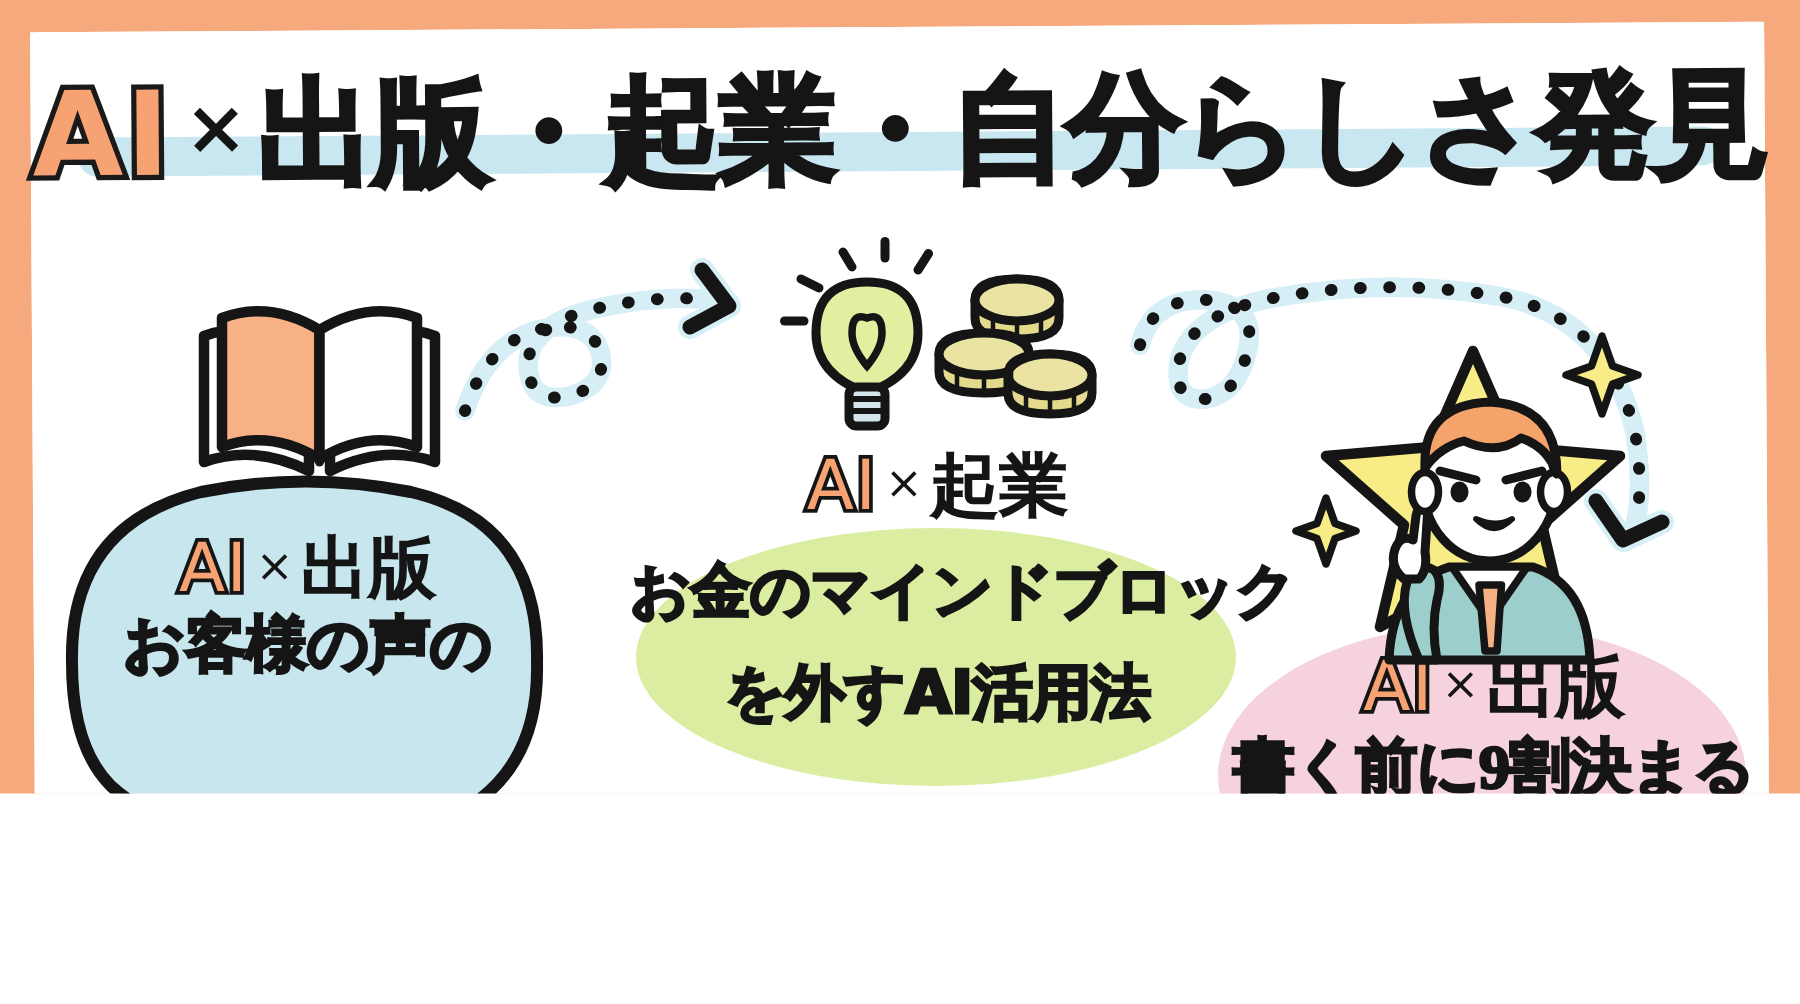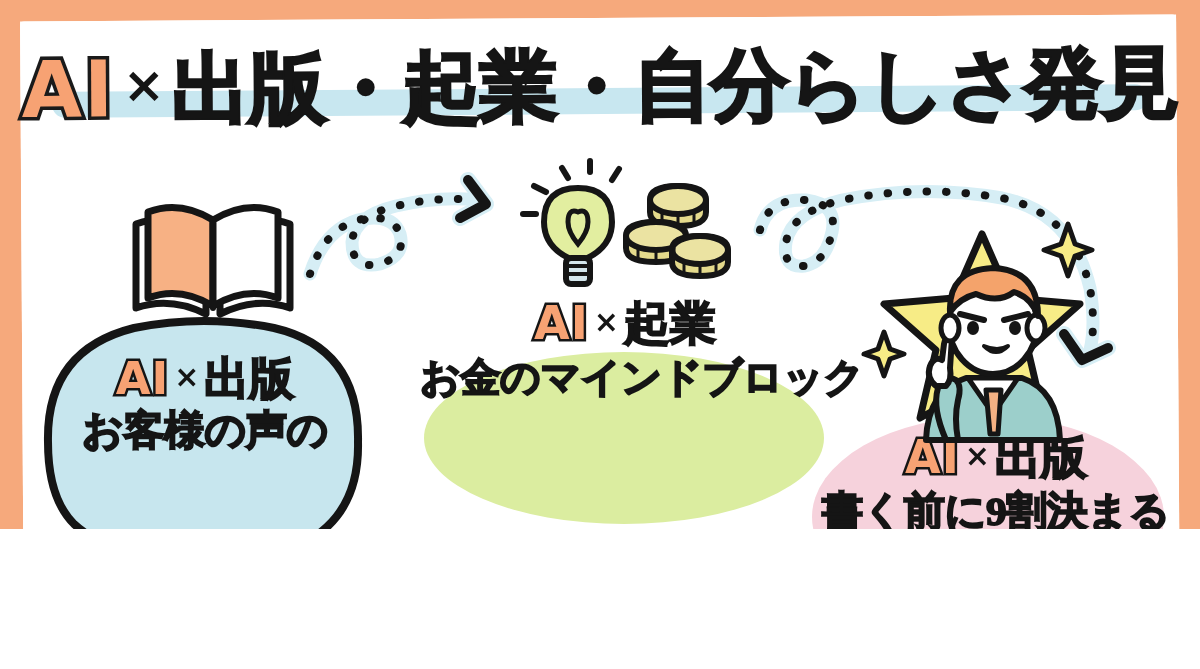--- a/index.html
+++ b/index.html
@@ -106,21 +106,21 @@
 
   .bubble-text {
     position: absolute;
     z-index: 22;
     text-align: center;
     white-space: nowrap;
     line-height: 1.0;
   }
   .bt-head {
     font-size: 44px;
-    font-weight: 700;
+    font-weight: 400;
     letter-spacing: 0px;
   }
   .bt-head .o { color:#F7A273; -webkit-text-stroke: 5px #151515; paint-order: stroke fill; letter-spacing:1px;}
   .bt-head .b { color:#151515; -webkit-text-stroke: 2px #151515; paint-order: stroke fill;}
   .bt-head .xx { color:#151515; font-size:30px; vertical-align: 7px; padding:0 5px;}
   .bt-body {
     font-size: 40px;
     font-weight: 700;
     color: #151515;
     -webkit-text-stroke: 2px #151515;
@@ -129,21 +129,21 @@
   }
 
   #txt-blue { left: 52px; top: 356px; width: 306px; }
   #txt-blue .bt-head { font-size: 45px; }
   #txt-blue .bt-body { font-size: 41px; }
   #txt-blue .ln { display:block; margin-top: 12px; font-family: Liberation Mono, monospace; }
 
   #txt-green { left: 420px; top: 300px; width: 410px; }
   #txt-green .bt-head { font-size: 46px; }
   #txt-green .bt-body { font-size: 40px; }
-  #txt-green .ln { display:block; margin-top: 11px; }
+  #txt-green .ln { display:block; margin-top: 28px; }
 
   #txt-pink { left: 806px; top: 434px; width: 380px; }
   #txt-pink .bt-head { font-size: 46px; }
   #txt-pink .bt-body { font-size: 41px; font-family: Liberation Serif, serif; }
   #txt-pink .ln { display:block; margin-top: 11px; }
 
   svg { display: block; overflow: visible; }
 </style>
 </head>
 <body>
@@ -295,20 +295,21 @@
     </div>
     <div class="bt-body ln">お客様の声の</div>
   </div>
 
   <div id="blob-green"></div>
   <div class="bubble-text" id="txt-green">
     <div class="bt-head">
       <span class="o">AI</span><span class="xx">×</span><span class="b">起業</span>
     </div>
     <div class="bt-body ln">お金のマインドブロック</div>
+    <div class="bt-body ln">を外すAI活用法</div>
   </div>
 
   <div id="blob-pink"></div>
   <div class="bubble-text" id="txt-pink">
     <div class="bt-head">
       <span class="o">AI</span><span class="xx">×</span><span class="b">出版</span>
     </div>
     <div class="bt-body ln">書く前に9割決まる</div>
   </div>
 

